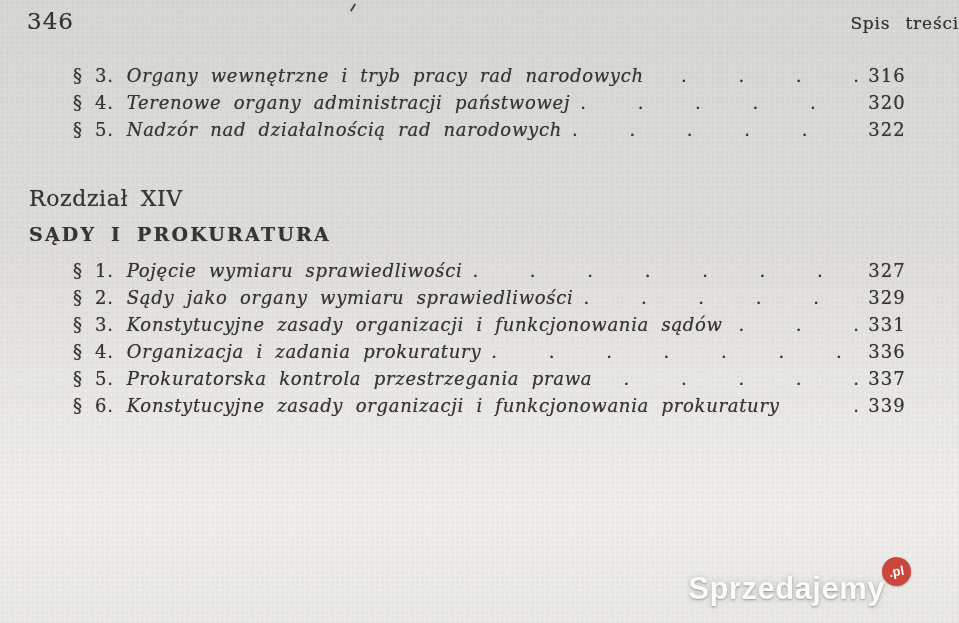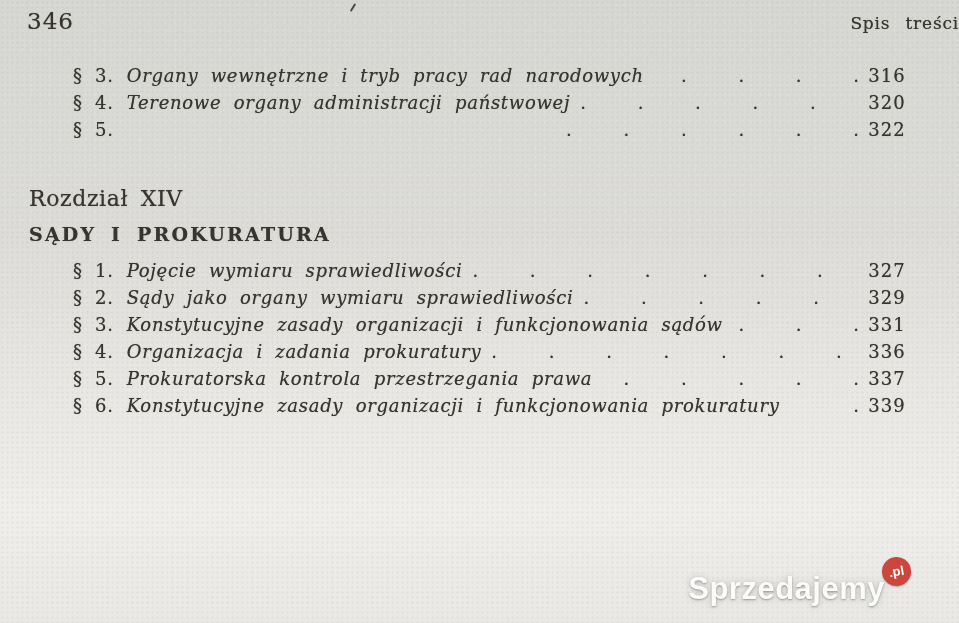--- a/index.html
+++ b/index.html
@@ -130,20 +130,21 @@
     <span class="toc-page">316</span>
   </div>
   <div class="toc-row ink">
     <span class="toc-label">§ 4.</span>
     <span class="toc-title">Terenowe organy administracji państwowej</span>
     <span class="toc-leader">. . . . . .</span>
     <span class="toc-page">320</span>
   </div>
   <div class="toc-row ink">
     <span class="toc-label">§ 5.</span>
+    <span class="toc-title">Nadzór nad działalnością rad narodowych</span>
     <span class="toc-leader">. . . . . .</span>
     <span class="toc-page">322</span>
   </div>
 </div>
 
 <div class="chapter-label ink">Rozdział XIV</div>
 <div class="chapter-title ink">SĄDY I PROKURATURA</div>
 
 <div class="toc-block toc-block-2">
   <div class="toc-row ink">

